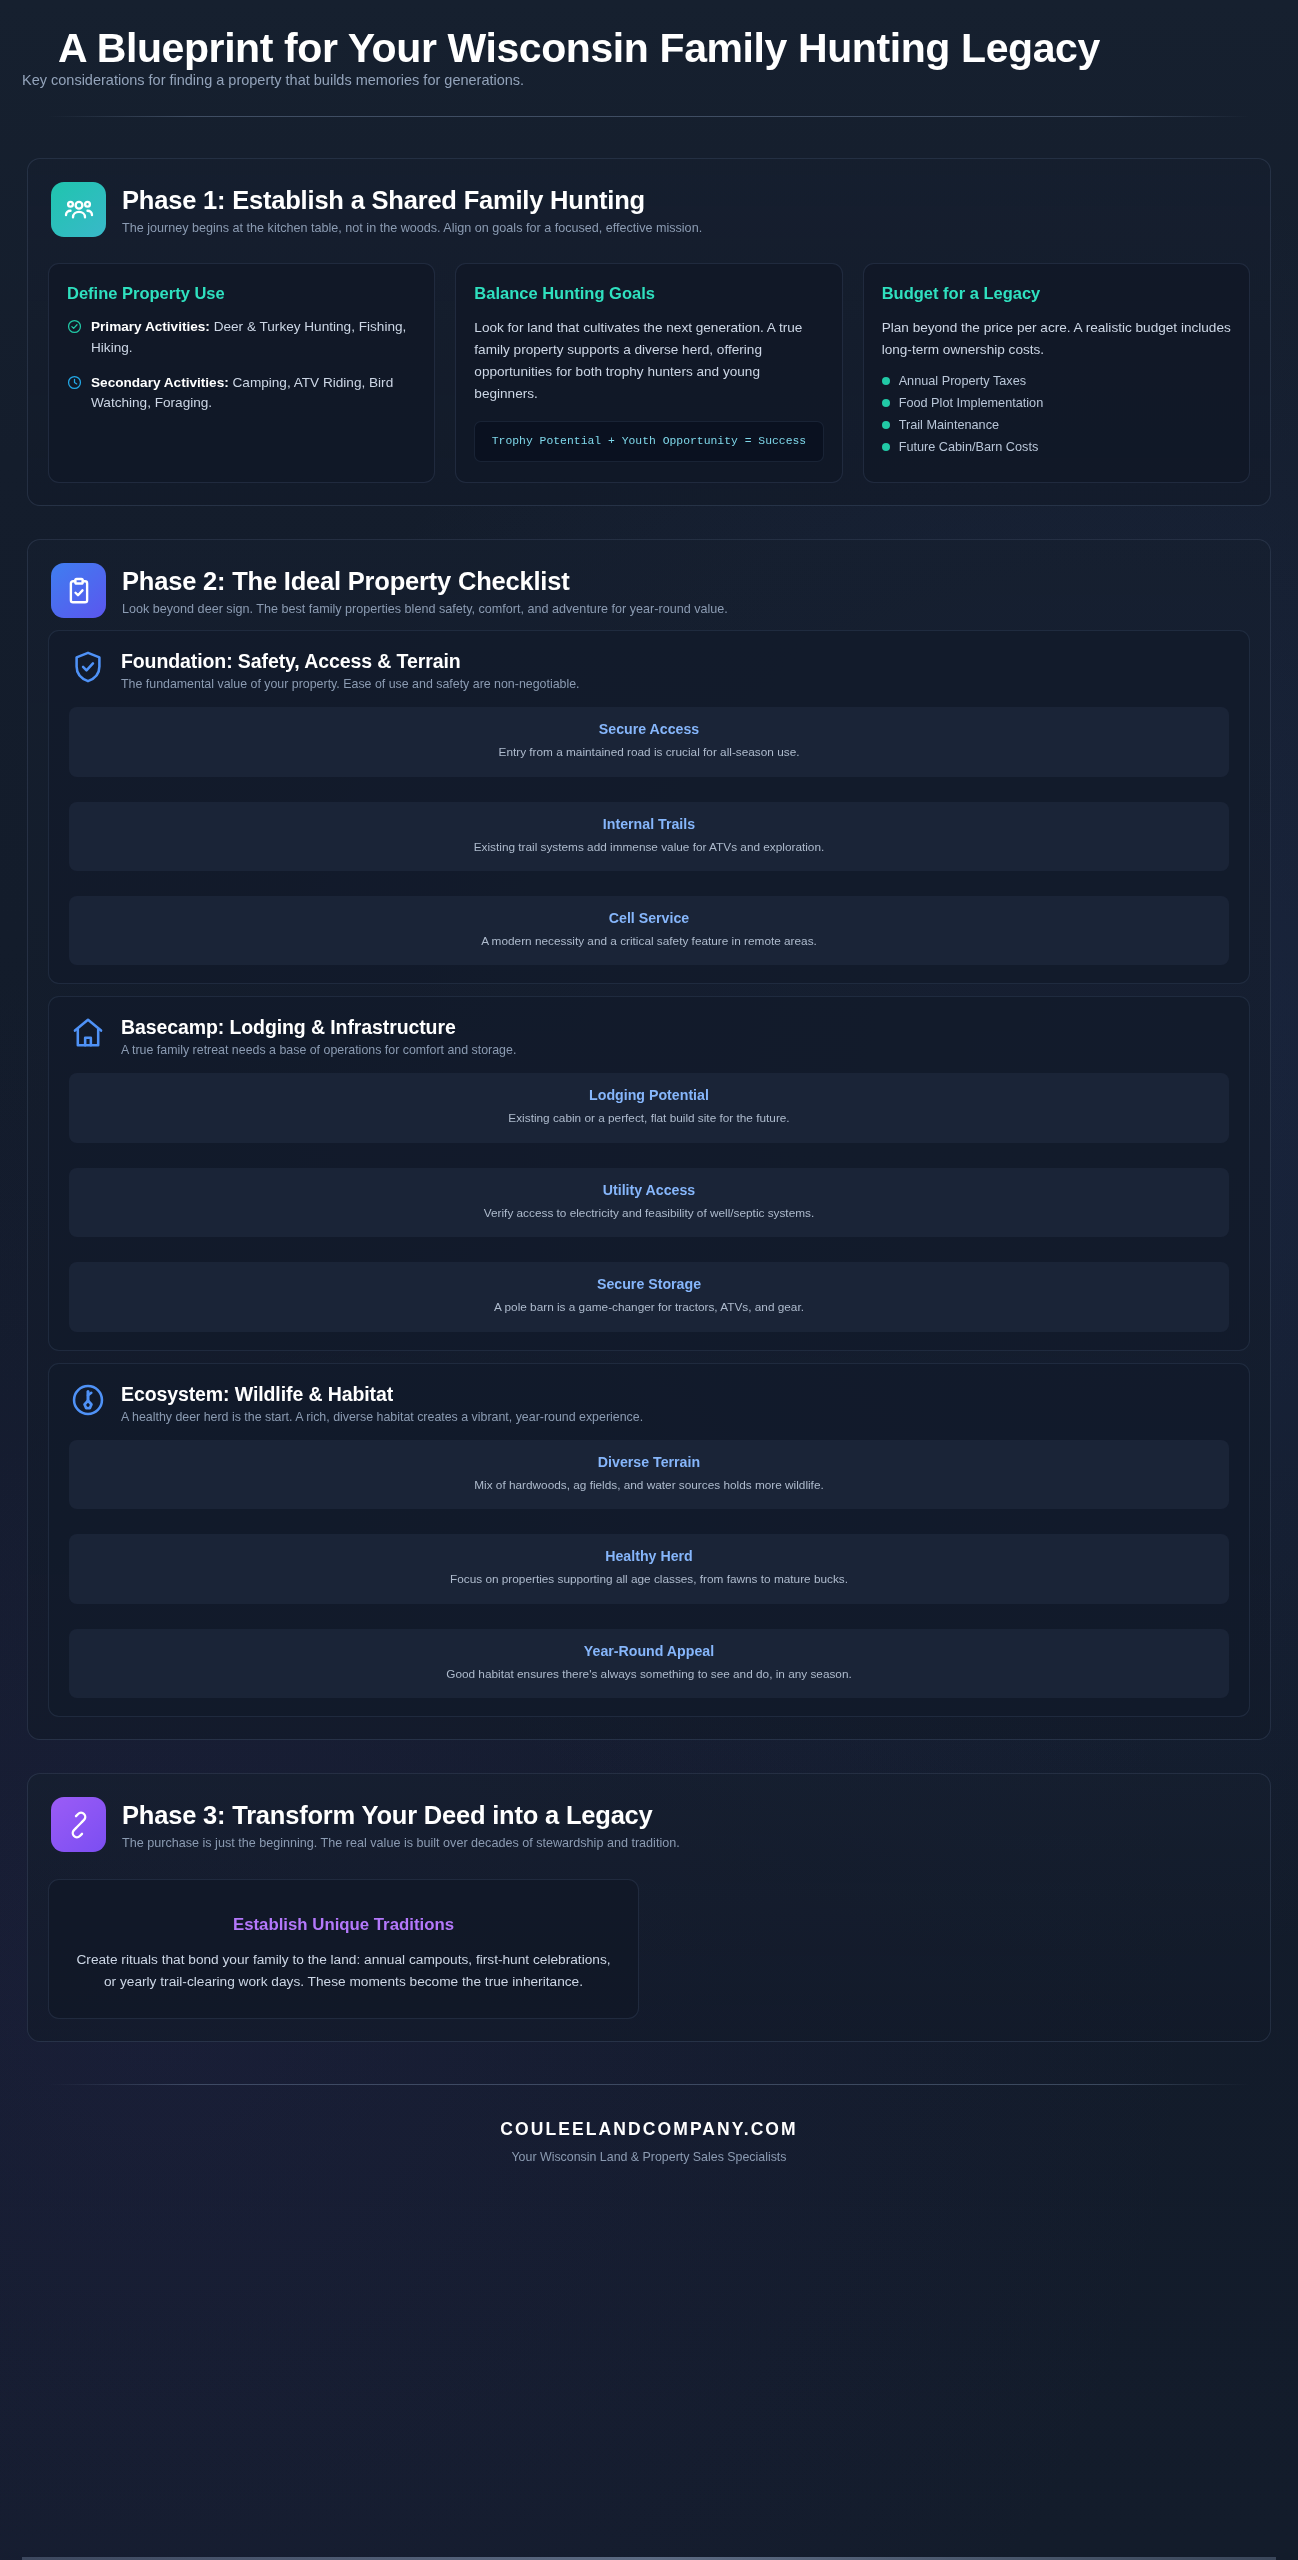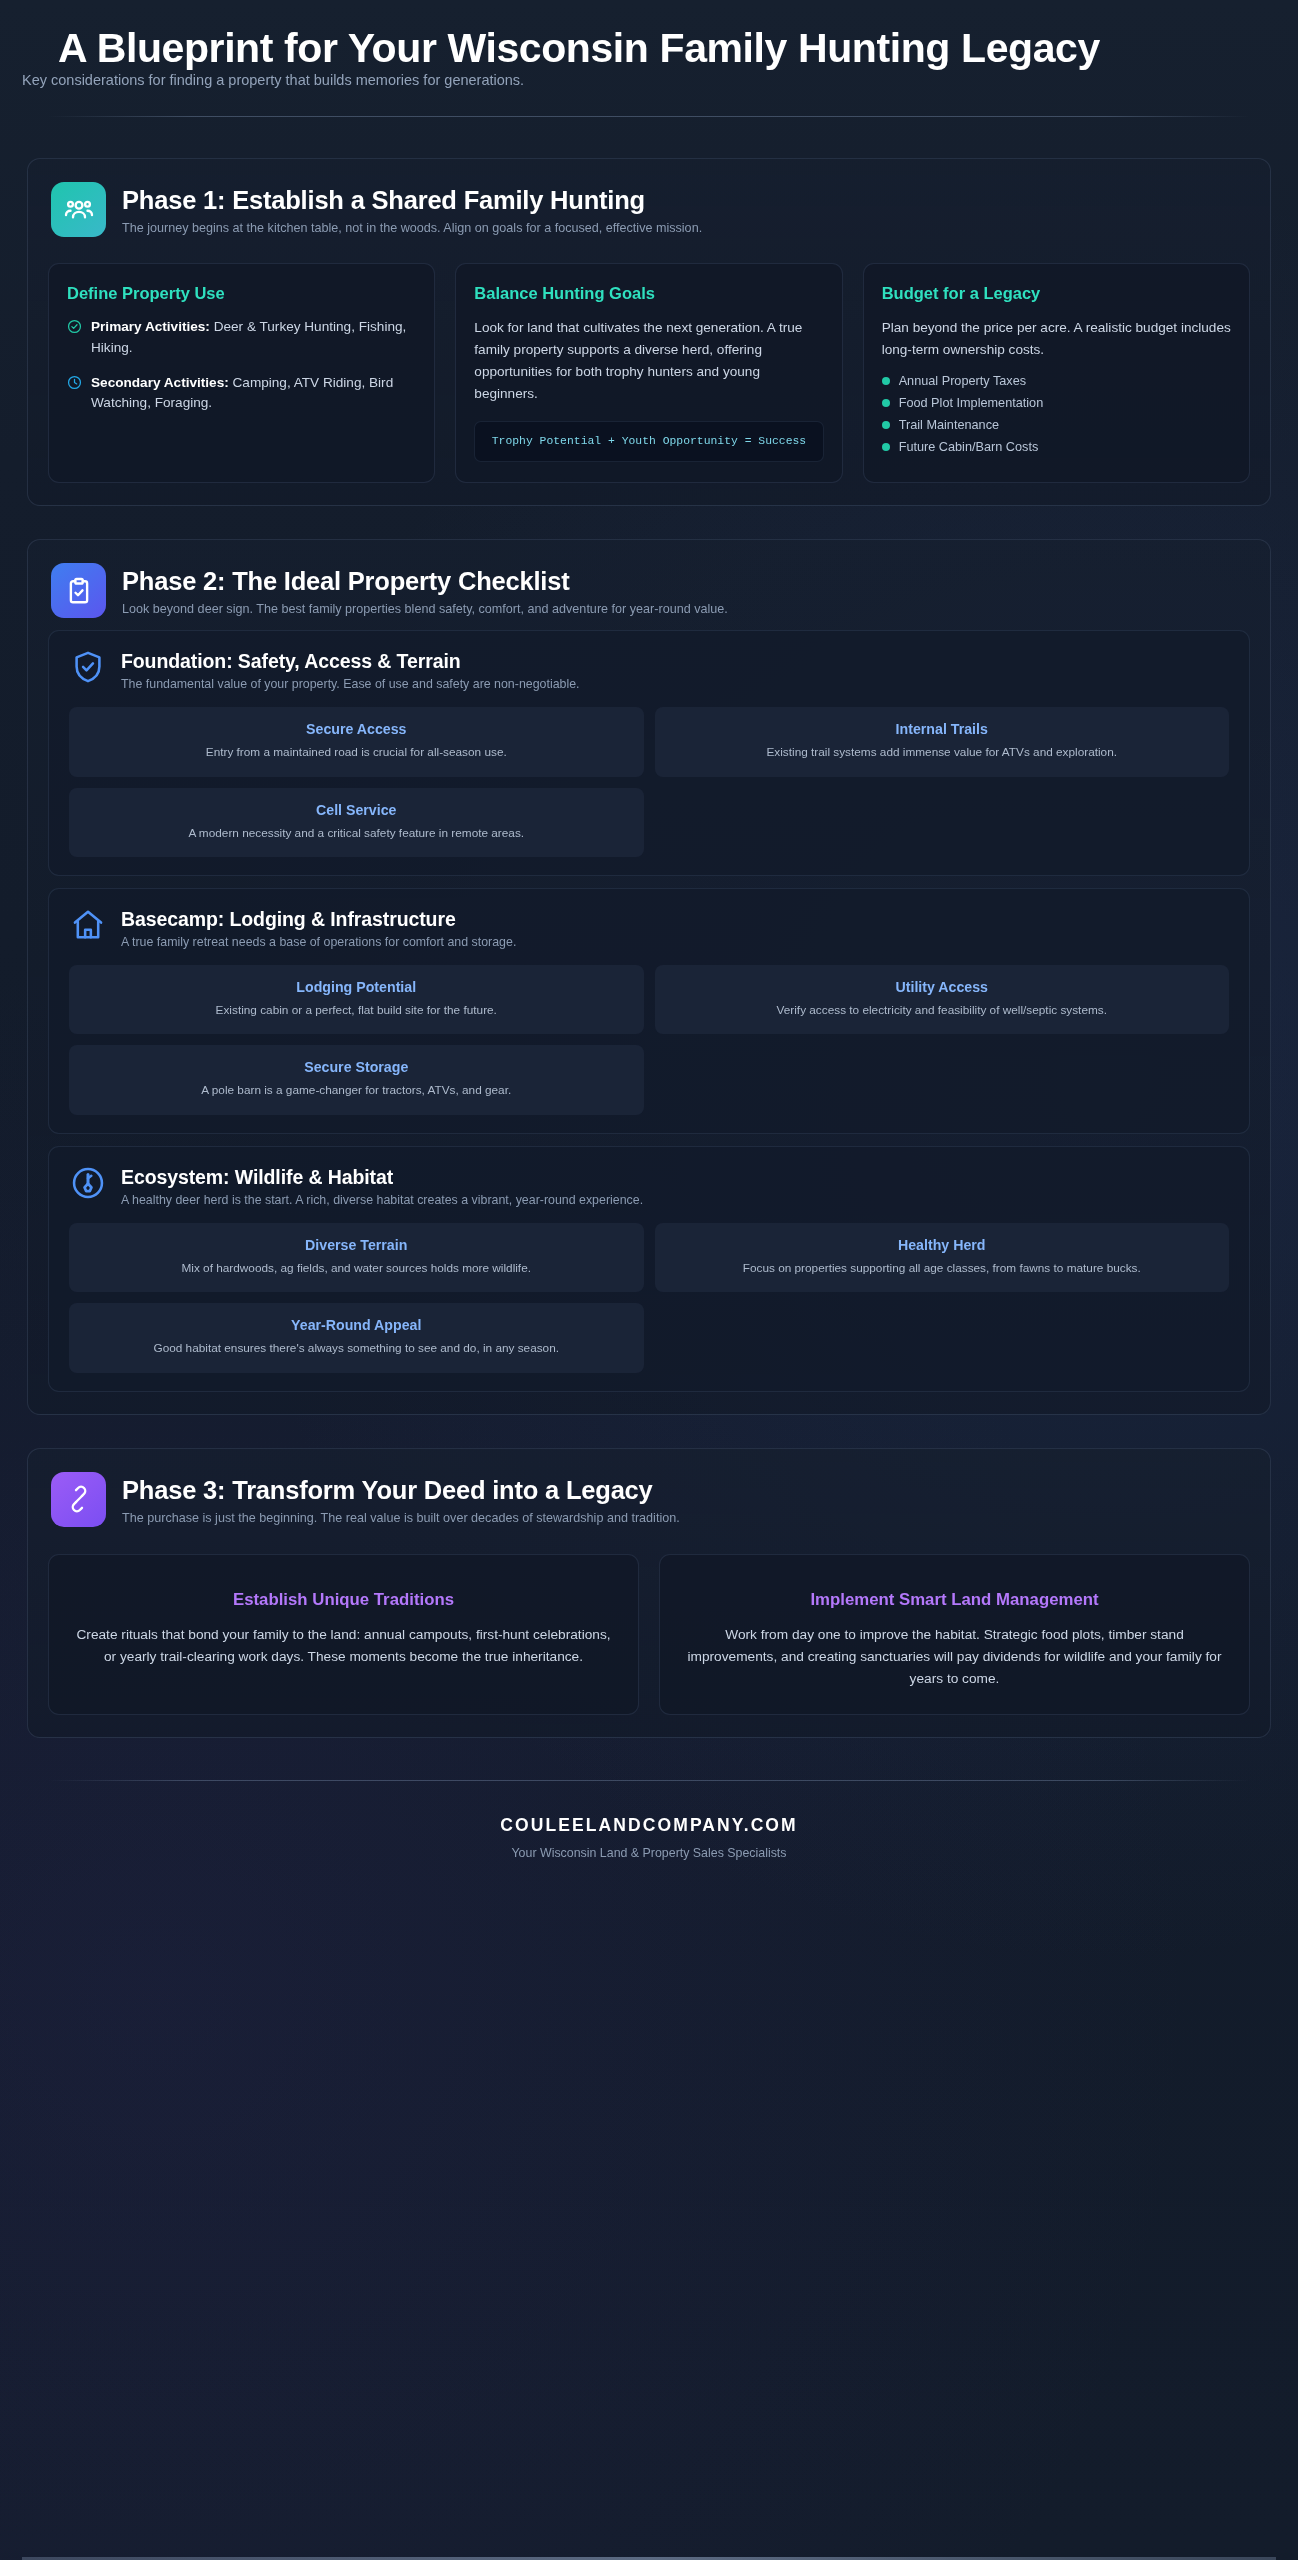--- a/index.html
+++ b/index.html
@@ -167,22 +167,22 @@
     padding-left: 4px;
   }
   .sub-icon { flex: 0 0 auto; width: 38px; height: 38px; display:flex; align-items:center; justify-content:center; }
   .sub-icon svg { width: 36px; height: 36px; }
   .sub-titles { padding-top: 2px; }
   .sub-titles h3 { font-size: 19.5px; font-weight: 700; color: #ffffff; letter-spacing: -0.1px; }
   .sub-titles .d { margin-top: 4px; font-size: 12.4px; color: #8b9bb2; }
 
   .tri-grid {
     display: grid;
-    grid-template-columns: repeat(2, 1fr);
-    gap: 11px;
+    grid-template-columns: repeat(1, 1fr);
+    gap: 25px;
     margin-top: 16px;
     padding: 0 4px;
   }
   .tri-card {
     background: rgba(27,37,56,0.92);
     border-radius: 8px;
     padding: 14px 12px 15px;
     text-align: center;
   }
   .tri-card h4 { font-size: 14.2px; font-weight: 700; color: #86b6fb; margin-bottom: 7px; }
@@ -435,24 +435,20 @@
         <h2>Phase 3: Transform Your Deed into a Legacy</h2>
         <div class="desc">The purchase is just the beginning. The real value is built over decades of stewardship and tradition.</div>
       </div>
     </div>
 
     <div class="p3-grid">
       <div class="p3-card">
         <h3>Establish Unique Traditions</h3>
         <p>Create rituals that bond your family to the land: annual campouts, first-hunt celebrations, or yearly trail-clearing work days. These moments become the true inheritance.</p>
       </div>
-      <div class="p3-card">
-        <h3>Implement Smart Land Management</h3>
-        <p>Work from day one to improve the habitat. Strategic food plots, timber stand improvements, and creating sanctuaries will pay dividends for wildlife and your family for years to come.</p>
-      </div>
     </div>
   </section>
 
   <div class="footer">
     <div class="rule"></div>
     <div class="brand">COULEELANDCOMPANY.COM</div>
     <div class="tag">Your Wisconsin Land &amp; Property Sales Specialists</div>
   </div>
 
   <div class="bottom-rule"></div>

